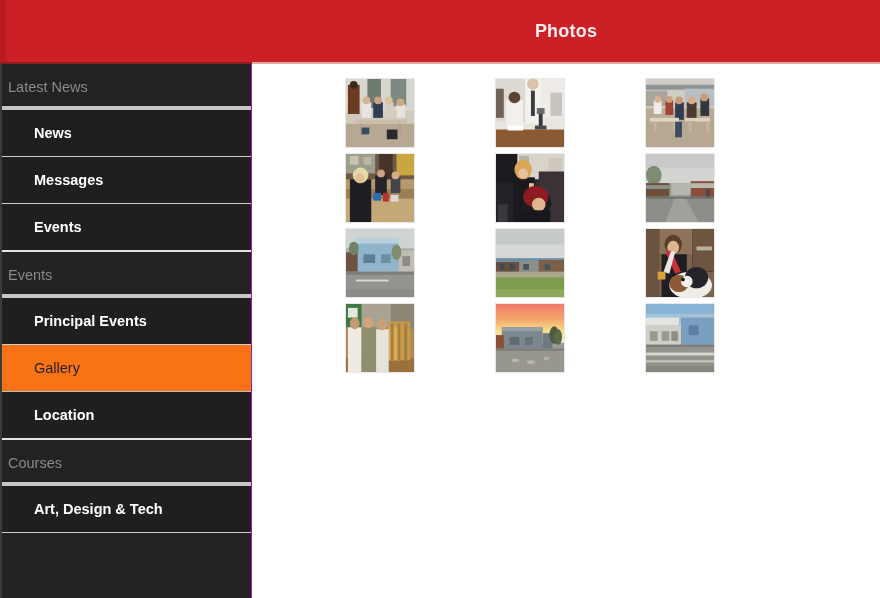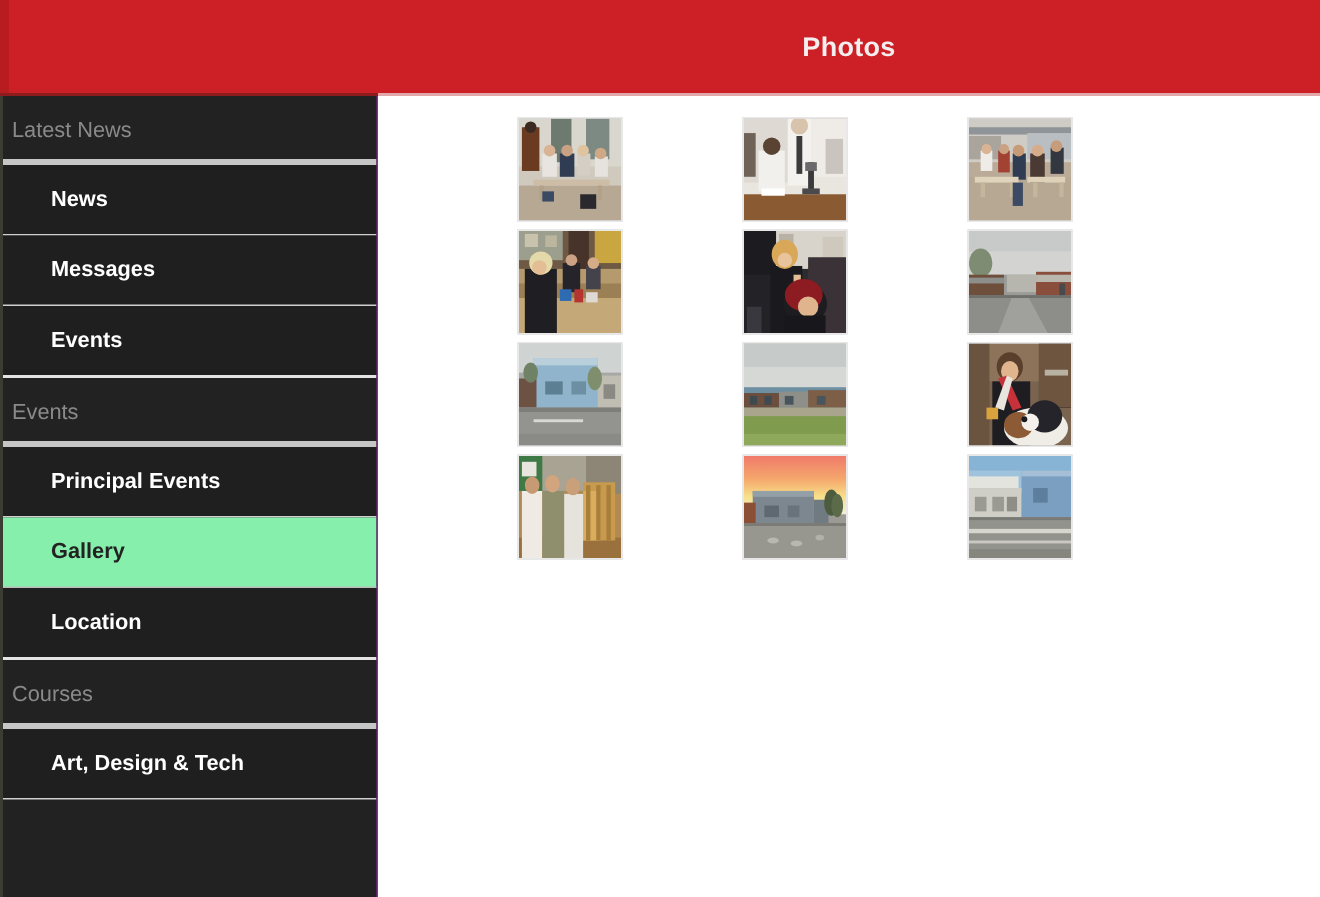--- a/index.html
+++ b/index.html
@@ -109,23 +109,23 @@
     background: #1f1f1f;
     box-sizing: border-box;
     border-bottom: 1px solid #cfcfcf;
   }
   .nav-item.last-in-group {
     border-bottom: 2px solid #e4e4e4;
     height: 48px;
     line-height: 47px;
   }
   .nav-item.selected {
-    background: #86efac;
+    background: #f97316;
     color: #222222;
-    font-weight: 700;
+    font-weight: 400;
     border-bottom: 1px solid #b9bdbc;
   }
 
   
   .content {
     position: absolute;
     left: 252px;
     top: 64px;
     width: 628px;
     height: 534px;

